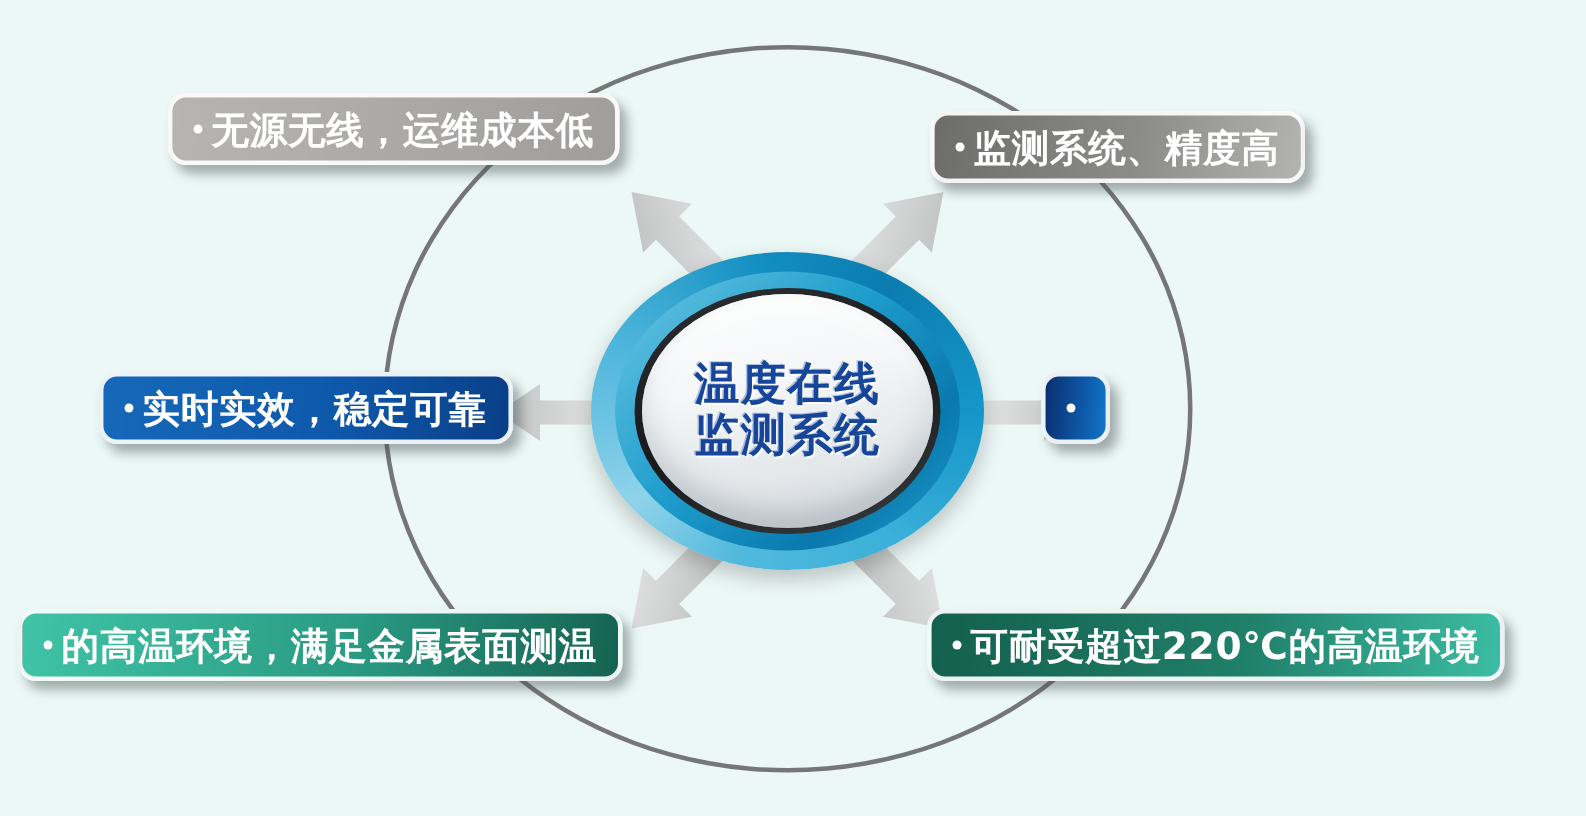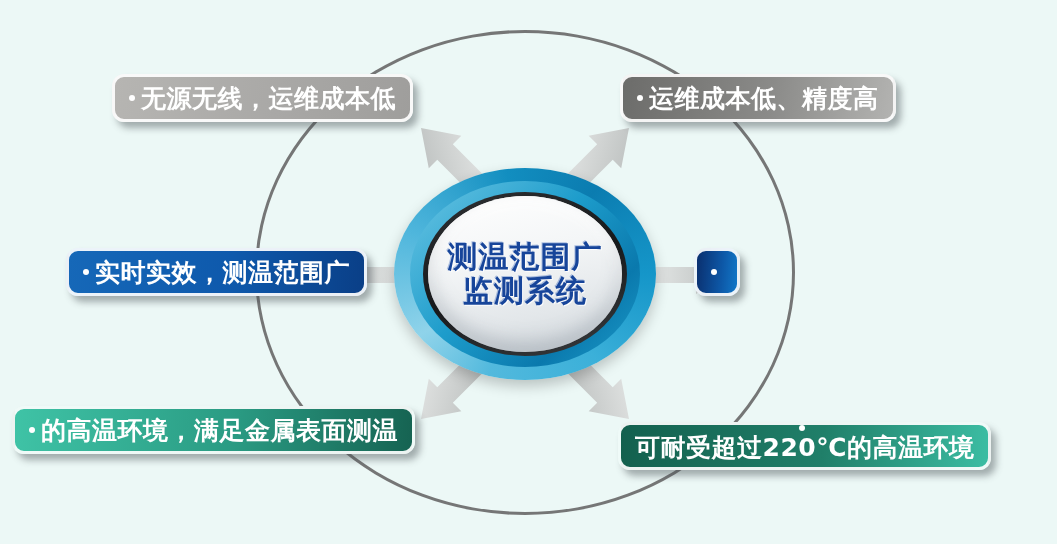--- a/index.html
+++ b/index.html
@@ -99,26 +99,26 @@
   .pill .dot{
     display:inline-block;
     width:6px;height:6px;border-radius:50%;
     background:#ffffff;
     margin-right:6px;
     flex:0 0 auto;
   }
   .pill .txt{display:inline-block;}
 
   
-  #pill-tl{left:112px;top:74px;background:linear-gradient(100deg,#b6b5b2 0%,#a9a8a6 55%,#9f9e9c 100%);}
+  #pill-tl{left:112px;top:62px;background:linear-gradient(100deg,#b6b5b2 0%,#a9a8a6 55%,#9f9e9c 100%);}
   #pill-tr{left:620px;top:74px;background:linear-gradient(100deg,#6c6c6a 0%,#8b8b89 55%,#b3b3b1 100%);}
   #pill-ml{left:66px;top:248px;background:linear-gradient(95deg,#1668b8 0%,#0e59ac 55%,#0a3f87 100%);}
   #pill-mr{left:694px;top:248px;background:linear-gradient(95deg,#0a2f6e 0%,#0d57a6 60%,#1277c8 100%);}
   #pill-bl{left:12px;top:406px;background:linear-gradient(95deg,#3fc3a6 0%,#2a9b83 55%,#166352 100%);}
-  #pill-br{left:618px;top:422px;background:linear-gradient(95deg,#13604e 0%,#207f69 55%,#3cbda3 100%);flex-direction:column;}
+  #pill-br{left:618px;top:406px;background:linear-gradient(95deg,#13604e 0%,#207f69 55%,#3cbda3 100%);}
 </style>
 </head>
 <body>
 
 <div id="stage">
 
   <div class="orbit"></div>
 
   <div class="arrow" style="left:405px;top:112px;">
     <svg width="90" height="90" viewBox="0 0 90 90">
@@ -198,38 +198,38 @@
         <polygon points="45,4 68,38 56,38 56,86 34,86 34,38 22,38" fill="url(#gF)"></polygon>
       </g>
     </svg>
   </div>
 
   <div class="hub">
     <div class="hub-ring"></div>
     <div class="hub-ring2"></div>
     <div class="hub-dark"></div>
     <div class="hub-face">
-      <div class="hub-text">测温范围广
+      <div class="hub-text">温度在线
 监测系统</div>
     </div>
   </div>
 
   <div class="pill" id="pill-tl">
     <span class="dot"></span>
     <span class="txt">无源无线，运维成本低</span>
   </div>
 
   <div class="pill" id="pill-tr">
     <span class="dot"></span>
-    <span class="txt">运维成本低、精度高</span>
+    <span class="txt">监测系统、精度高</span>
   </div>
 
   <div class="pill" id="pill-ml">
     <span class="dot"></span>
-    <span class="txt">实时实效，测温范围广</span>
+    <span class="txt">实时实效，稳定可靠</span>
   </div>
 
   <div class="pill" id="pill-mr">
     <span class="dot"></span>
   </div>
 
   <div class="pill" id="pill-bl">
     <span class="dot"></span>
     <span class="txt">的高温环境，满足金属表面测温</span>
   </div>

